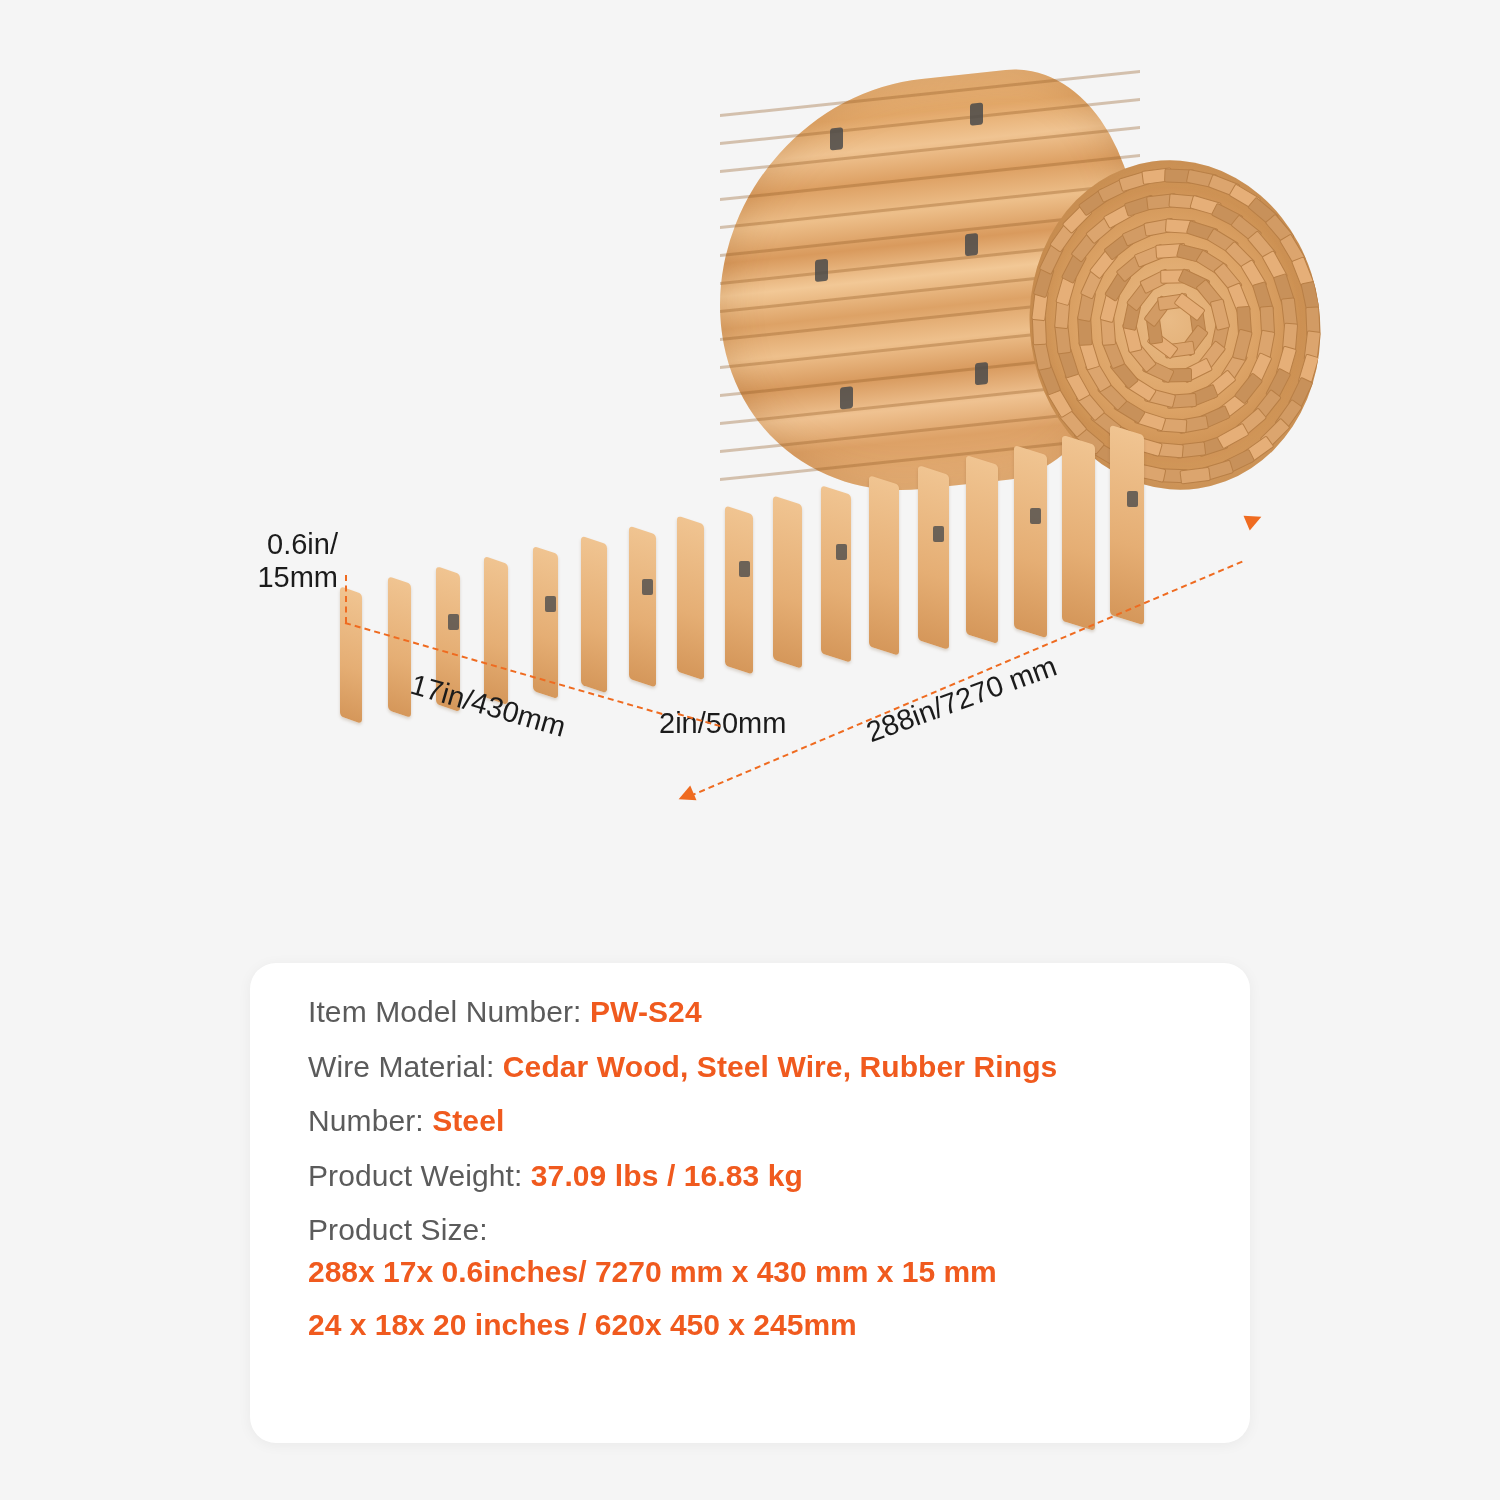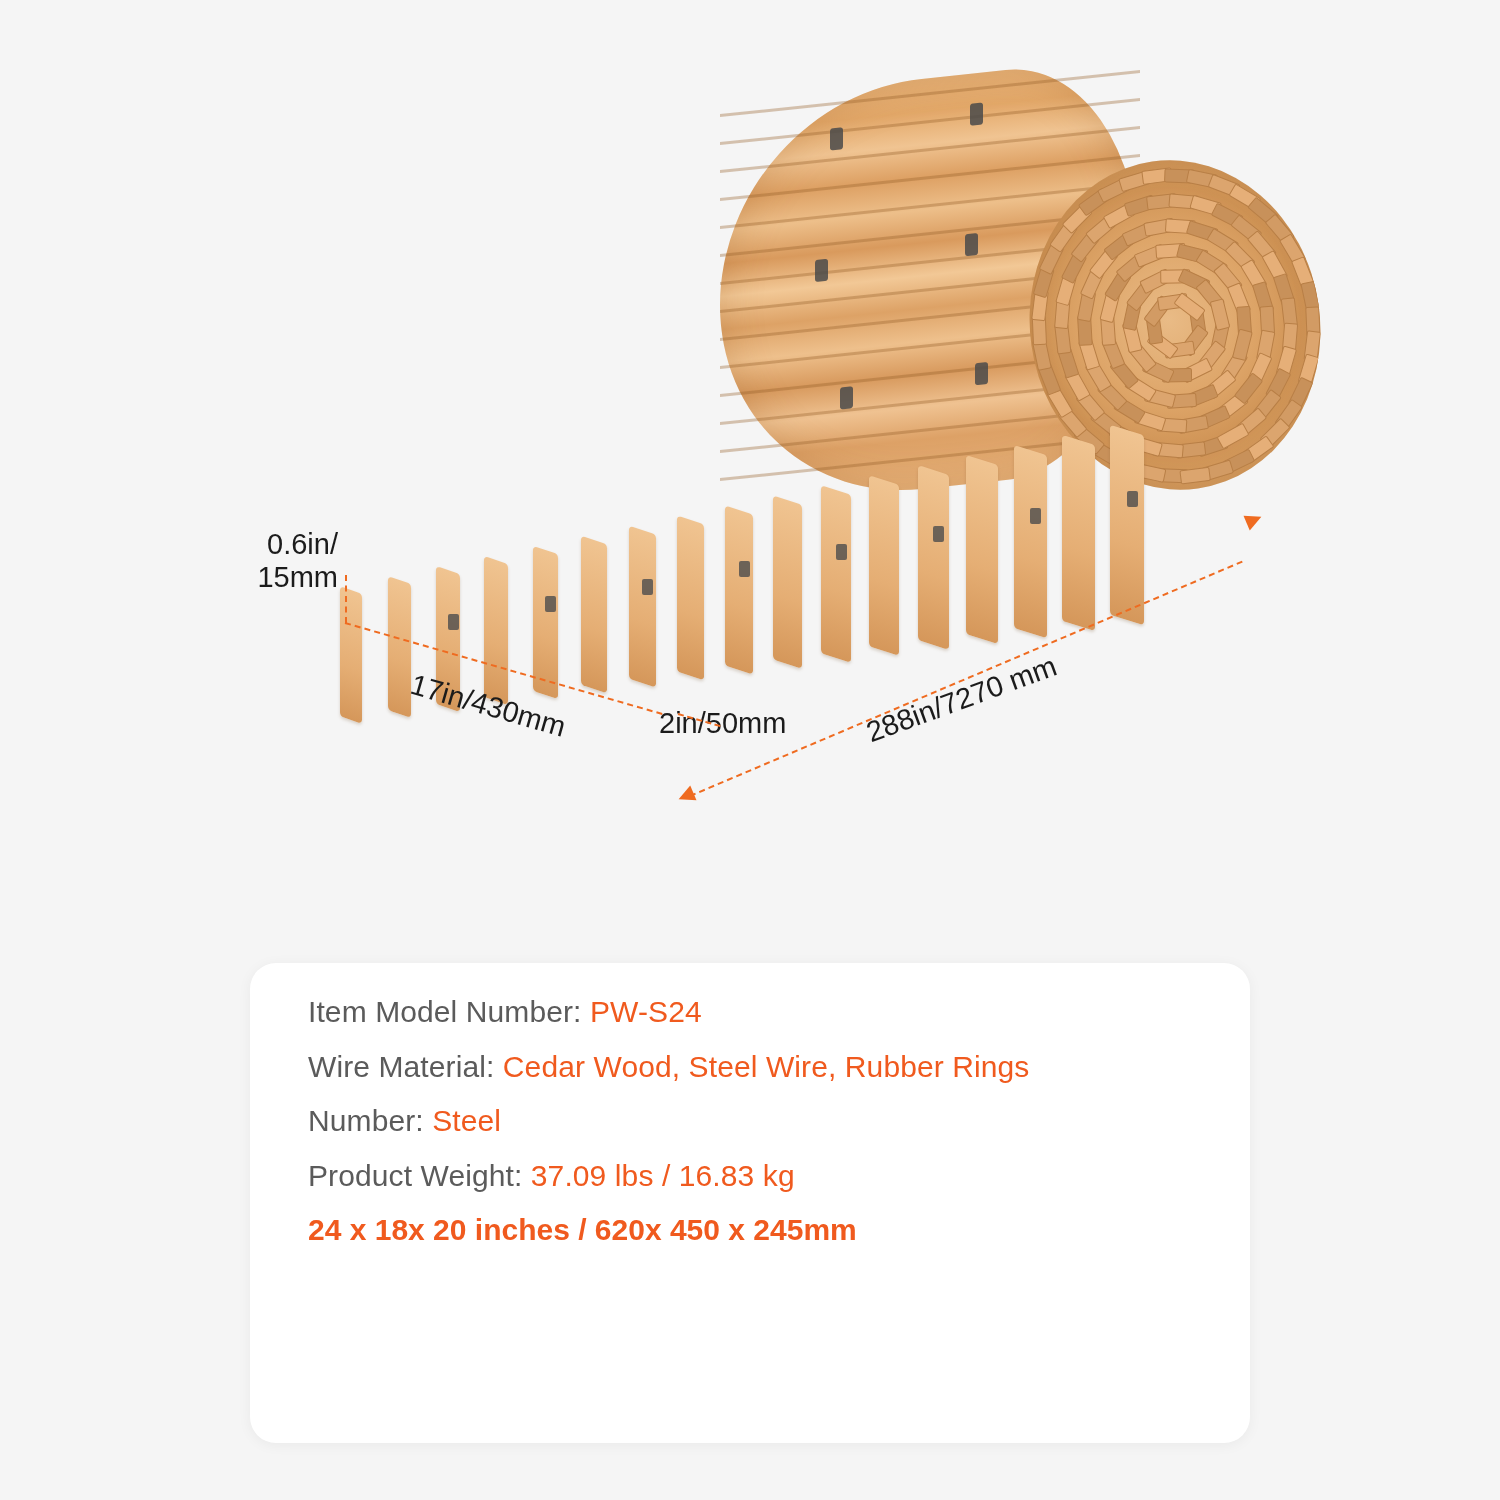--- a/index.html
+++ b/index.html
@@ -156,21 +156,21 @@
   .spec-row {
     font-size: 30px;
     color: #5b5b5b;
     padding: 0 0 0 58px;
     margin: 0 0 17px 0;
     line-height: 1.25;
     letter-spacing: .1px;
   }
   .spec-row .val {
     color: #f05a1e;
-    font-weight: normal;
+    font-weight: bold;
   }
   .spec-row.stacked {
     margin-bottom: 4px;
   }
   .spec-value-line {
     font-size: 30px;
     color: #f05a1e;
     font-weight: bold;
     padding: 0 0 0 58px;
     margin: 0 0 16px 0;
@@ -392,16 +392,18 @@
     <div class="dim-line" style="left:690px; top:795px; width:600px; transform:rotate(-23deg);"></div>
     <div class="arrow-head" style="left:1246px; top:512px; border-width:8px 0 8px 16px; border-color:transparent transparent transparent #ef6b20; transform:rotate(-23deg);"></div>
     <div class="arrow-head" style="left:678px; top:788px; border-width:8px 16px 8px 0; border-color:transparent #ef6b20 transparent transparent; transform:rotate(-23deg);"></div>
   </div>
 
   <div id="spec-card">
       <div class="spec-row"><span>Item Model Number: </span><span class="val">PW-S24</span></div>
       <div class="spec-row"><span>Wire Material: </span><span class="val">Cedar Wood, Steel Wire, Rubber Rings</span></div>
       <div class="spec-row"><span>Number: </span><span class="val">Steel</span></div>
       <div class="spec-row"><span>Product Weight: </span><span class="val">37.09 lbs / 16.83 kg</span></div>
+      <div class="spec-row stacked">Product Size:</div>
+      <div class="spec-value-line">288x 17x 0.6inches/ 7270 mm x 430 mm x 15 mm</div>
       <div class="spec-value-line">24 x 18x 20 inches / 620x 450 x 245mm</div>
     </div>
 
 </div>
 
 </body></html>

